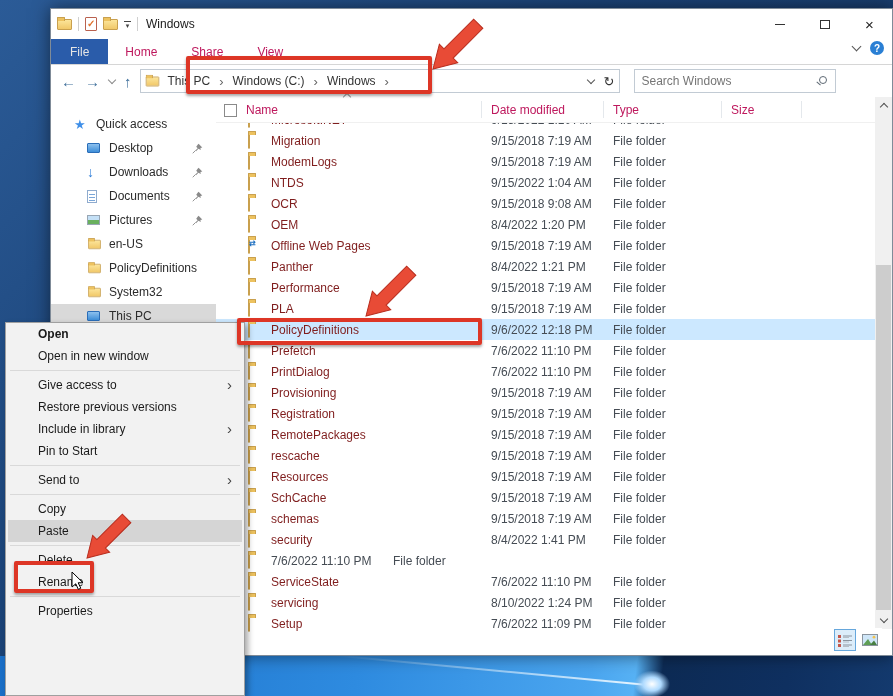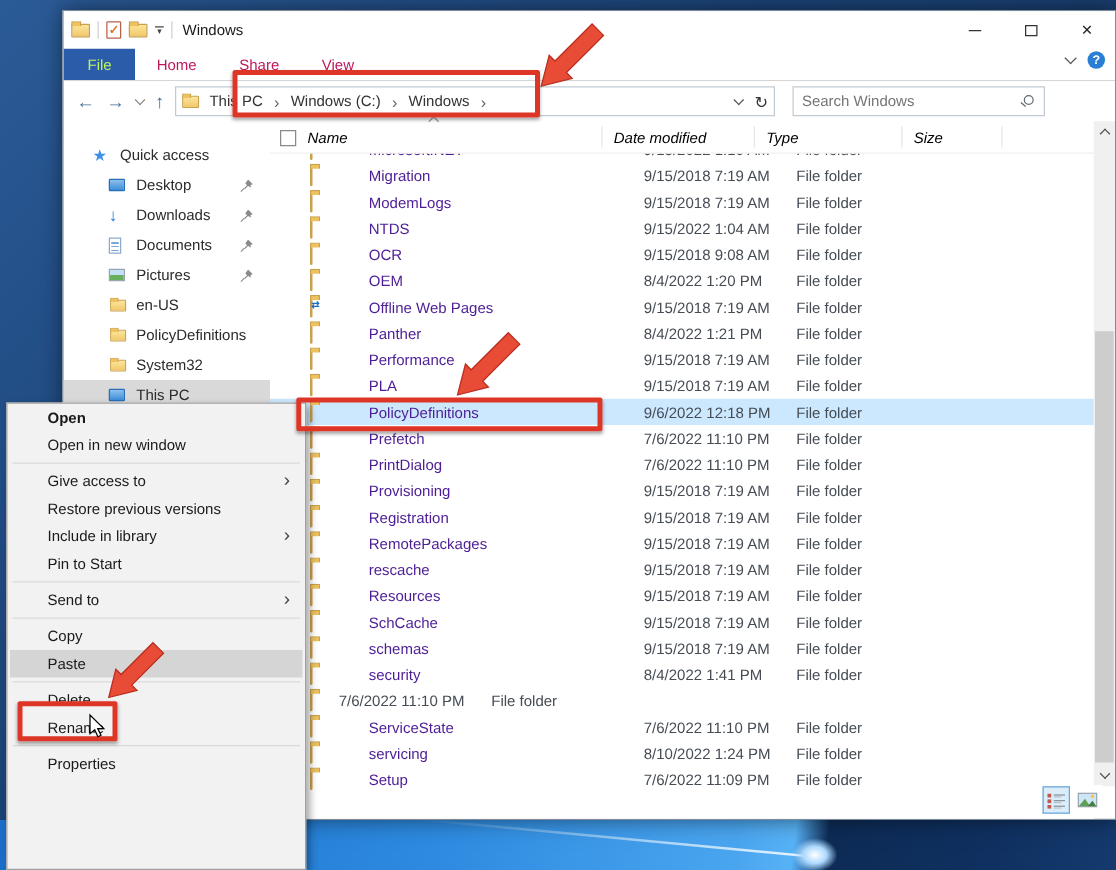--- a/index.html
+++ b/index.html
@@ -43,21 +43,21 @@
   .checkdoc { position:relative; width:12px; height:14px; background:#fff; border:1px solid #b9614f; border-radius:1px; }
   .checkdoc::after { content:"\2713"; position:absolute; left:1px; top:0px; color:#e0712c; font-size:10px; font-weight:bold; }
   .qat-drop { display:flex; flex-direction:column; align-items:center; line-height:4px; color:#444; }
   .qat-drop .bar { width:7px; height:1px; background:#444; margin-bottom:2px; }
   .qat-drop .car { font-size:7px; }
 
   
   .ribbon { position:absolute; left:0; top:30px; width:100%; height:26px; background:#fff;
     border-bottom:1px solid #d6d6d6; display:flex; align-items:stretch; }
   .rtab { padding:0 17px; display:flex; align-items:center; color:#be185d; font-size:12px; }
-  .rtab.active { background:#2a5caa; color:#bef264; padding:0 19px; }
+  .rtab.active { background:#2a5caa; color:#e5e5e5; padding:0 19px; }
   .ribbon-right { position:absolute; right:8px; top:32px; display:flex; align-items:center; gap:10px; }
   .chev { width:7px; height:7px; border-right:1px solid #555; border-bottom:1px solid #555; transform:rotate(45deg); margin-top:-4px; }
   .help { width:14px; height:14px; border-radius:50%; background:#2a7fd4; color:#fff; font-size:10px; font-weight:bold;
     display:flex; align-items:center; justify-content:center; }
 
   
   .addrbar { position:absolute; left:0; top:56px; width:100%; height:32px; background:#fff;
     display:flex; align-items:center; }
   .navarrows { display:flex; align-items:center; gap:9px; padding:0 8px 0 10px; color:#41719c; font-size:15px; }
   .navarrows .small-chev { width:6px; height:6px; border-right:1px solid #8a8a8a; border-bottom:1px solid #8a8a8a; transform:rotate(45deg); margin-top:-3px; }
@@ -90,37 +90,37 @@
     box-shadow: inset 0 -2px 0 #fff, inset 0 0 0 1px #fff; position:relative; }
   .ni-document i::after { content:""; position:absolute; left:1px; right:1px; top:2px; height:8px;
     background: repeating-linear-gradient(#fff 0 1px,#7aa6d8 1px 2px,#fff 2px 3px); }
   .ni-picture i { display:block; width:13px; height:10px; border:1px solid #98a6b4;
     background:linear-gradient(180deg,#c4e0f6 0 55%,#69b05e 55%); }
   .nlabel { white-space:nowrap; }
   .pin { margin-left:auto; margin-right:13px; flex:none; }
 
   
   .filelist { position:absolute; left:165px; top:88px; right:17px; bottom:0; background:#fff; }
-  .flheader { position:absolute; left:0; top:0; right:0; height:26px; color:#000000; display:flex; align-items:center;
-    border-bottom:1px solid #f0f0f0;font-style:italic; }
+  .flheader { position:absolute; left:0; top:0; right:0; height:26px; color:#be185d; display:flex; align-items:center;
+    border-bottom:1px solid #f0f0f0; }
   .flheader .cb { position:absolute; left:8px; top:7px; width:13px; height:13px; border:1px solid #8a8a8a; background:#fff; }
   .h-name { position:absolute; left:30px; }
   .h-date { position:absolute; left:275px; }
   .h-type { position:absolute; left:397px; }
   .h-size { position:absolute; left:515px; }
   .hsep { position:absolute; top:4px; bottom:4px; width:1px; background:#e4e8ec; }
   .sortcaret { position:absolute; left:128px; top:-3px; width:6px; height:6px; border-left:1px solid #9a9a9a; border-top:1px solid #9a9a9a; transform:rotate(45deg); }
   .rows { position:absolute; left:0; top:26px; right:0; }
   .clipwrap { height:7px; overflow:hidden; }
   .clipwrap .frow { margin-top:-14px; }
   .frow { position:relative; height:21px; display:flex; align-items:center; }
   .frow.selected { background:#cce8ff; }
   .fsp { width:32px; flex:none; }
   .ficon { width:23px; flex:none; position:relative; }
-  .fname { width:220px; color:#4c1d95; white-space:nowrap; overflow:hidden;margin-left:24px; }
+  .fname { width:220px; color:#7f1d1d; white-space:nowrap; overflow:hidden; }
   .fdate { width:122px; color:#454c54; }
   .ftype { width:115px; color:#454c54; }
 
   
   .scrollbar { position:absolute; right:0; top:88px; width:17px; height:532px; background:#f0f0f0; }
   .sb-arrow { position:absolute; left:0; width:17px; height:17px; display:flex; align-items:center; justify-content:center; }
   .sb-up { top:0; } .sb-down { bottom:0; }
   .sb-chev-up { width:6px; height:6px; border-left:1px solid #505050; border-top:1px solid #505050; transform:rotate(45deg); margin-top:3px; }
   .sb-chev-down { width:6px; height:6px; border-right:1px solid #505050; border-bottom:1px solid #505050; transform:rotate(45deg); margin-bottom:3px; }
   .sb-thumb { position:absolute; left:1px; width:15px; top:168px; height:345px; background:#cdcdcd; }

